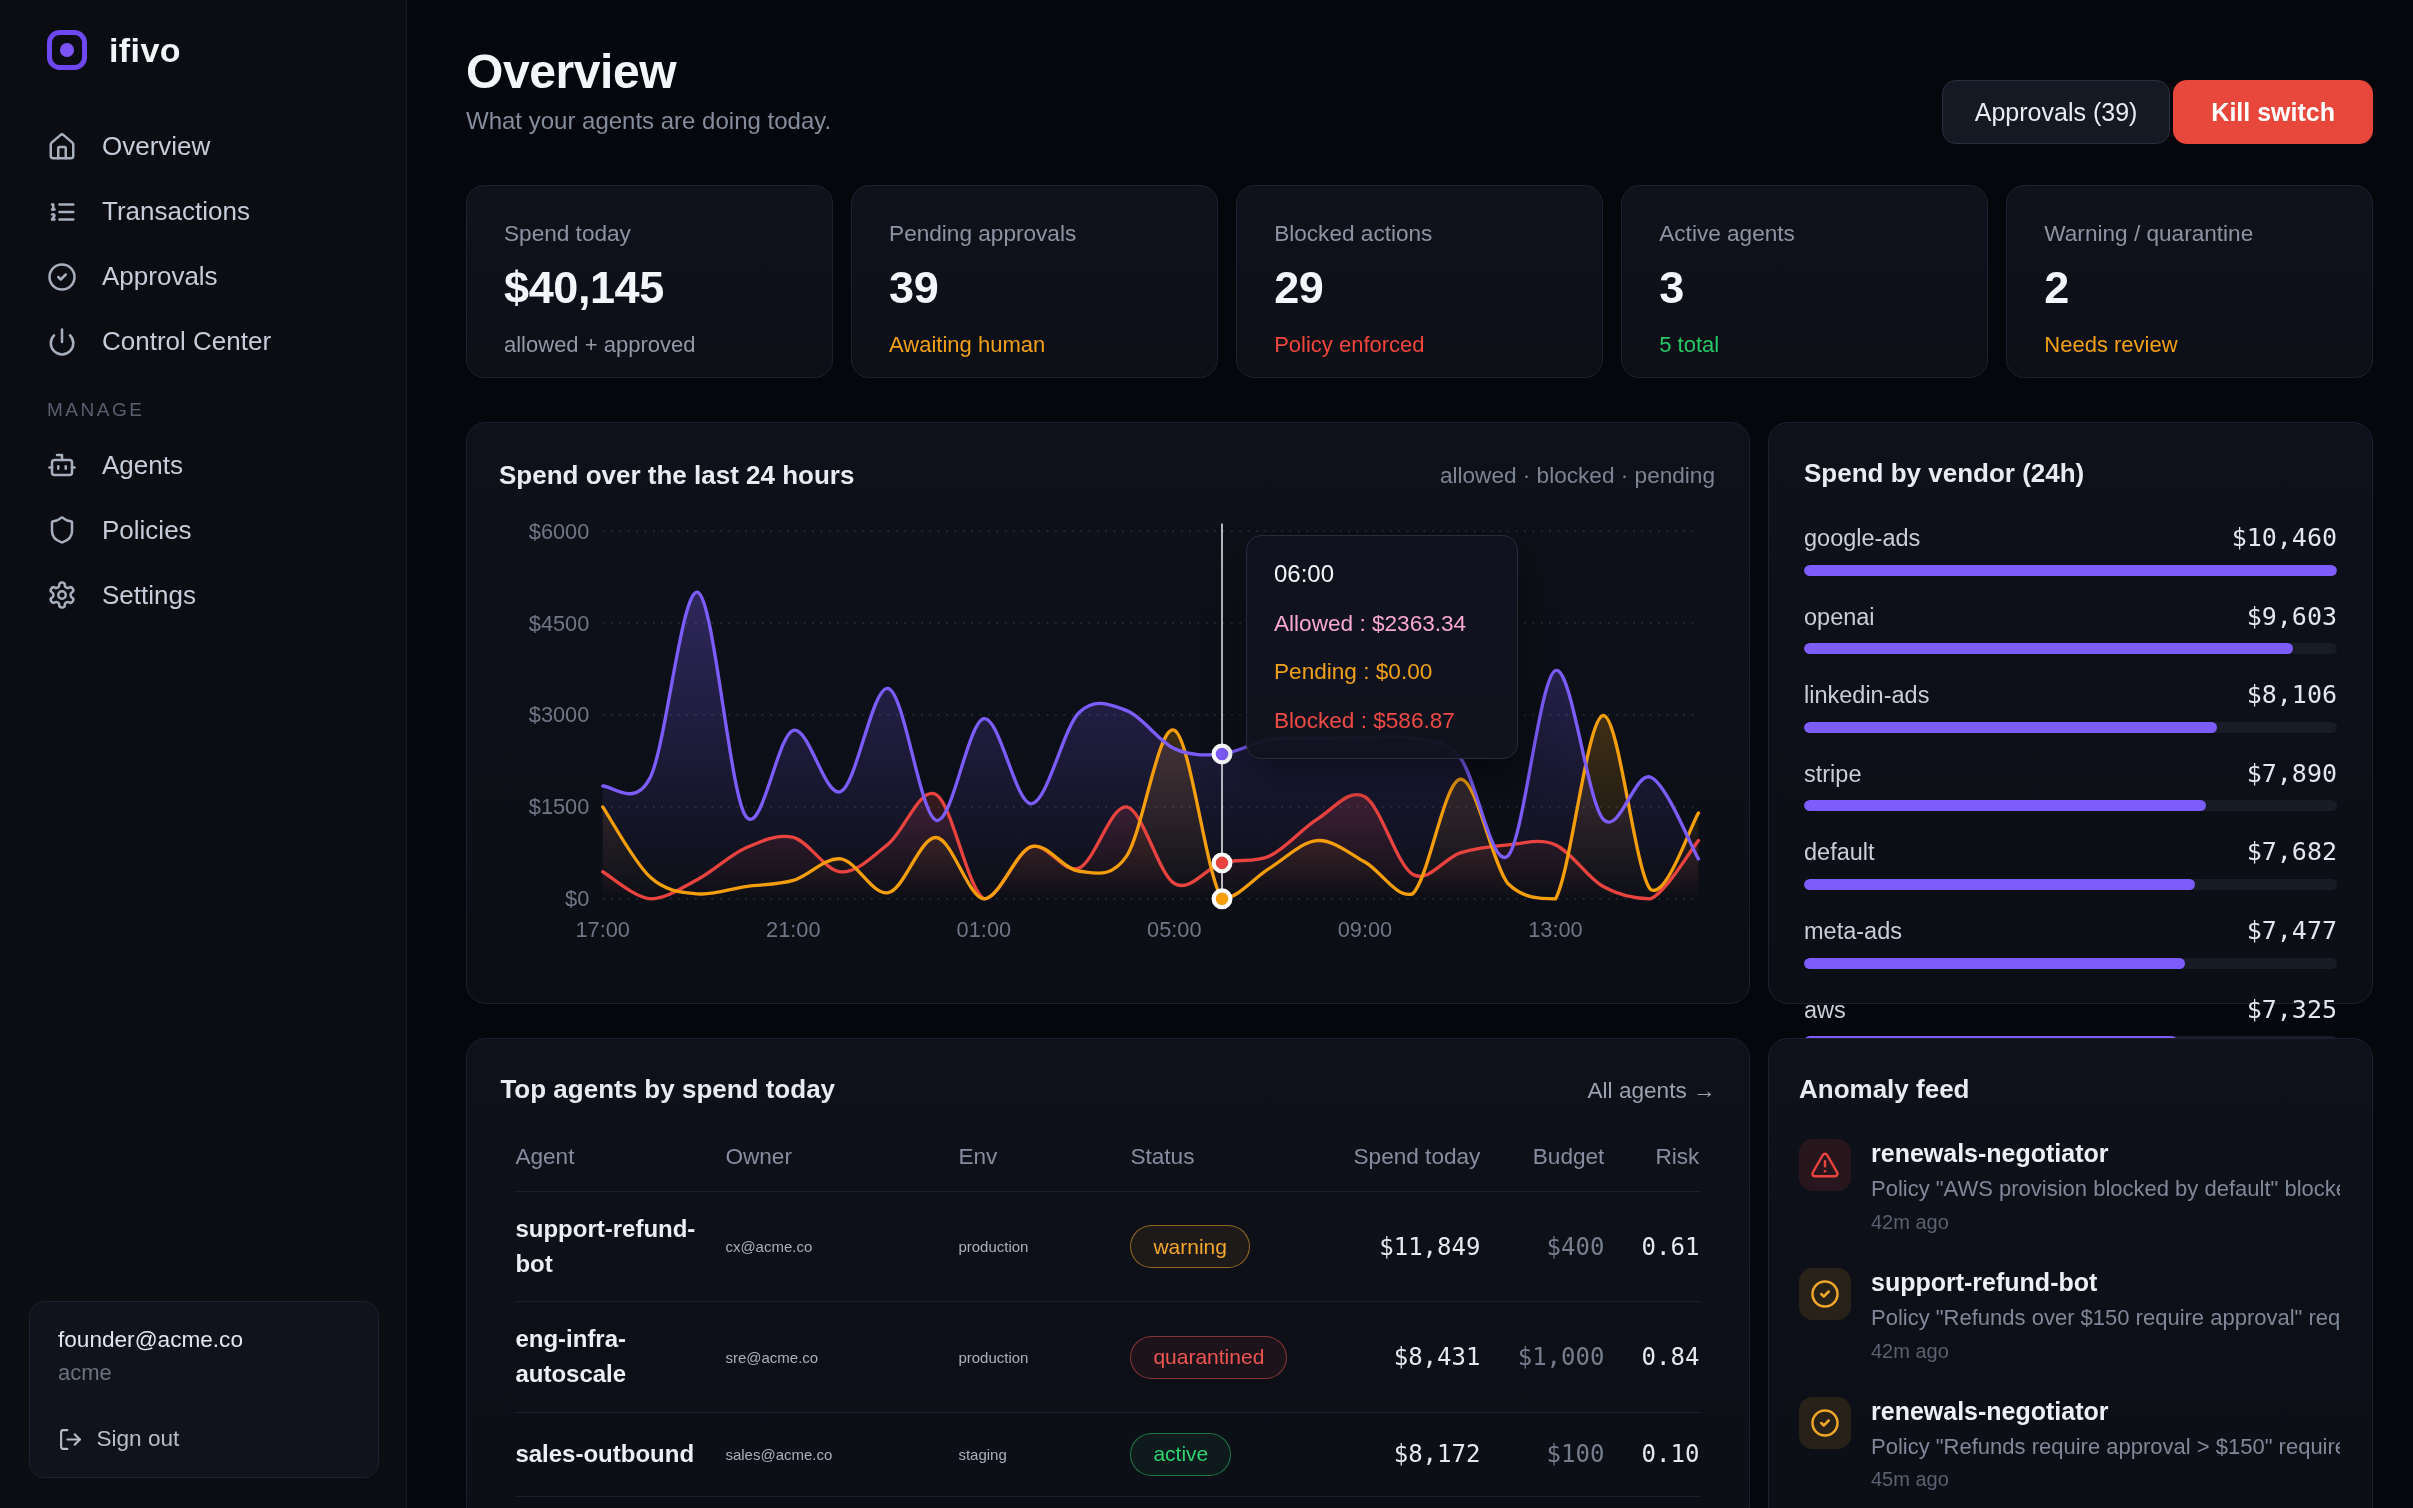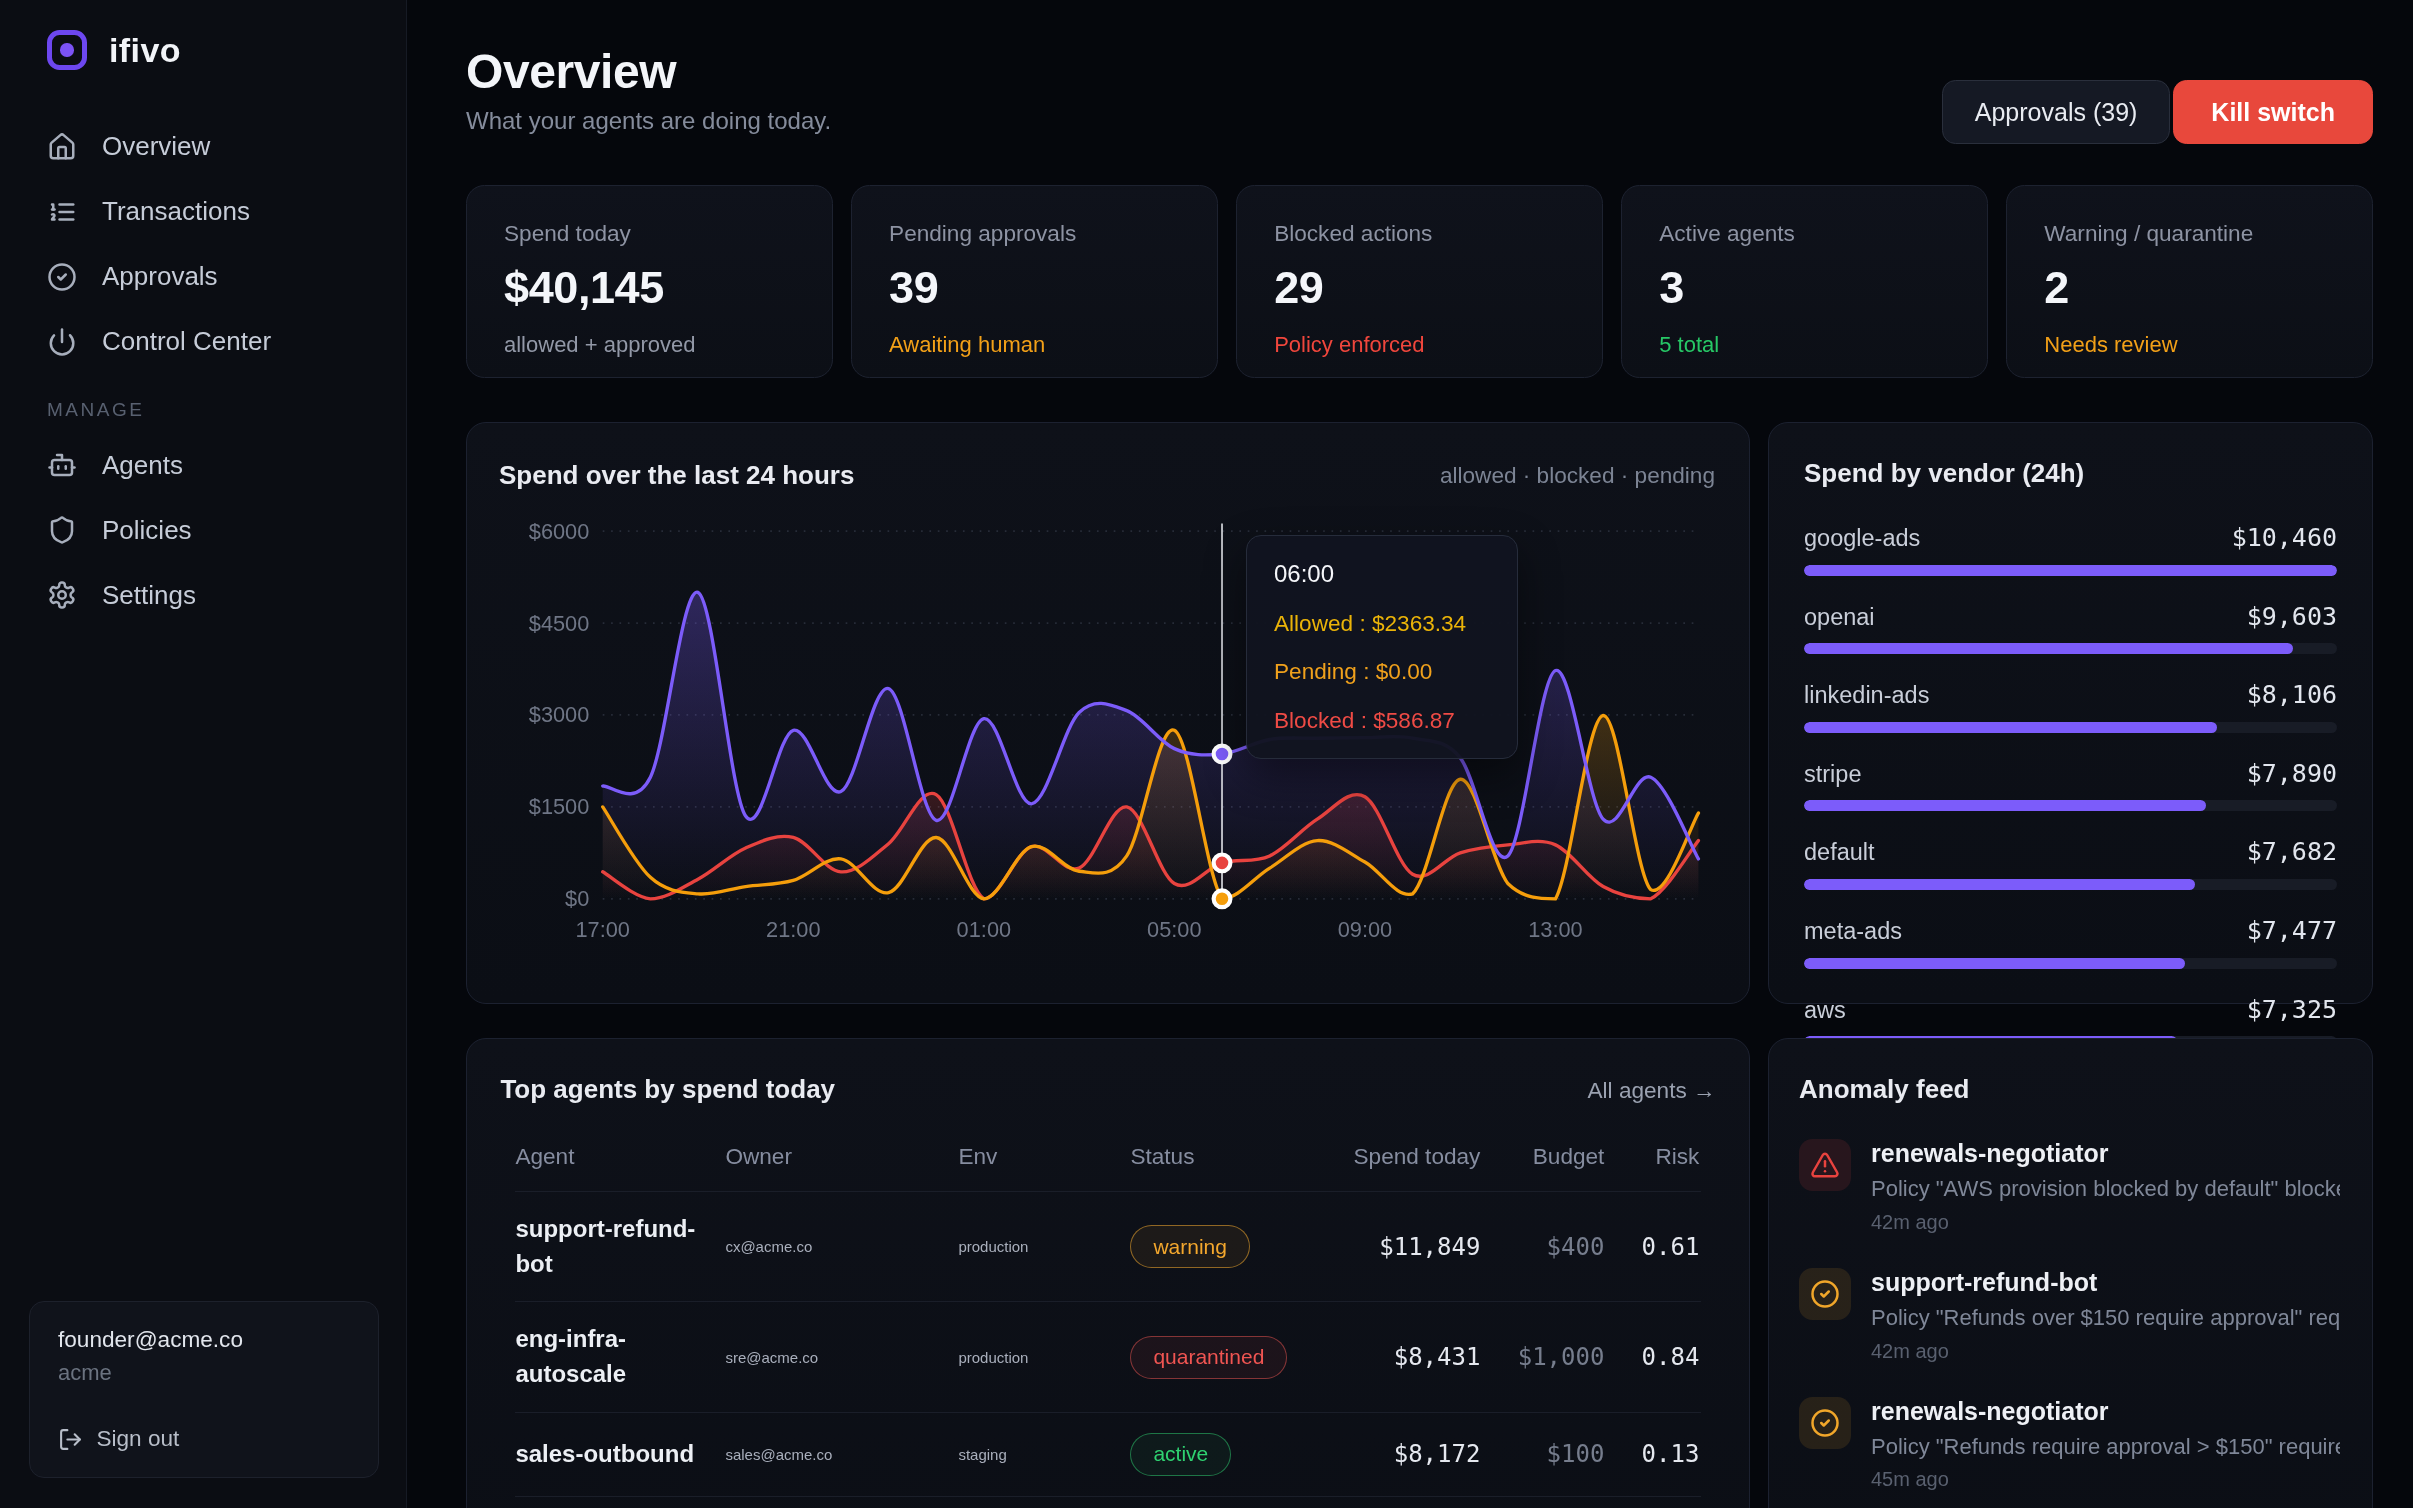--- a/index.html
+++ b/index.html
@@ -46,21 +46,21 @@
   .card-title{font-size:26px;color:#e9ebf1;font-weight:600;}
 
   
   #chart-card{left:466px;top:422px;width:1284px;height:582px;}
   #chart-card .card-title{position:absolute;left:32px;top:37px;}
   .legend{position:absolute;right:34px;top:40px;font-size:22.6px;color:#7c8494;}
   #spend-chart{position:absolute;left:0;top:0;}
   .tooltip{position:absolute;left:779px;top:112px;width:216px;background:rgba(17,20,31,.96);border:1.7px solid #262c3b;border-radius:15px;padding:24px 27px;z-index:5;box-shadow:0 17px 42px rgba(0,0,0,.45);pointer-events:none;}
   .tt-time{font-size:24px;color:#f5f6fa;}
   .tt-row{font-size:22.6px;margin-top:22.6px;}
-  .tt-row[data-tone="allowed"]{color:#eab308;}
+  .tt-row[data-tone="allowed"]{color:#f9a8d4;}
   .tt-row[data-tone="pending"]{color:#f0a11c;}
   .tt-row[data-tone="blocked"]{color:#ef4b45;}
 
   
   #vendor-card{left:1768px;top:422px;width:605px;height:582px;padding:35px 35px;}
   .vrows{margin-top:34px;}
   .vrow{margin-bottom:26px;}
   .vrow-top{display:flex;justify-content:space-between;align-items:baseline;}
   .vname{font-size:23.5px;color:#c9ced9;}
   .vval{font-size:25px;color:#e2e6ee;font-family:"DejaVu Sans Mono",monospace;}
@@ -391,21 +391,21 @@
         <div class="c-num c-budget">$1,000</div>
         <div class="c-num">0.84</div>
       </div>
       <div class="tbl-row">
         <div class="c-agent">sales-outbound</div>
         <div class="cell">sales@acme.co</div>
         <div class="cell">staging</div>
         <div><span class="badge" data-tone="active">active</span></div>
         <div class="c-num">$8,172</div>
         <div class="c-num c-budget">$100</div>
-        <div class="c-num">0.13</div>
+        <div class="c-num">0.10</div>
       </div>
       <div class="tbl-row">
         
         
         
         
         
         
         
       </div>

